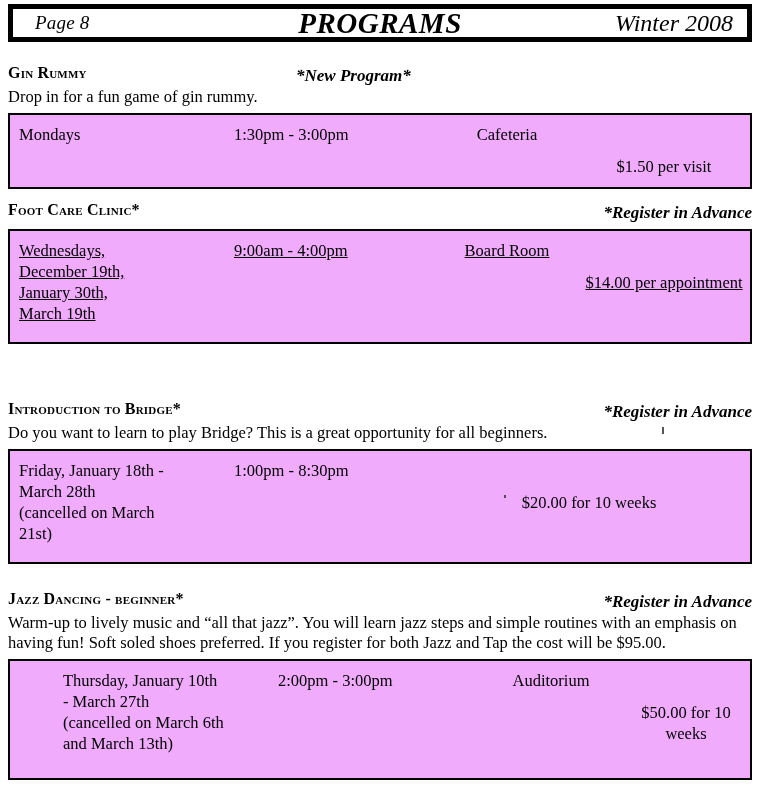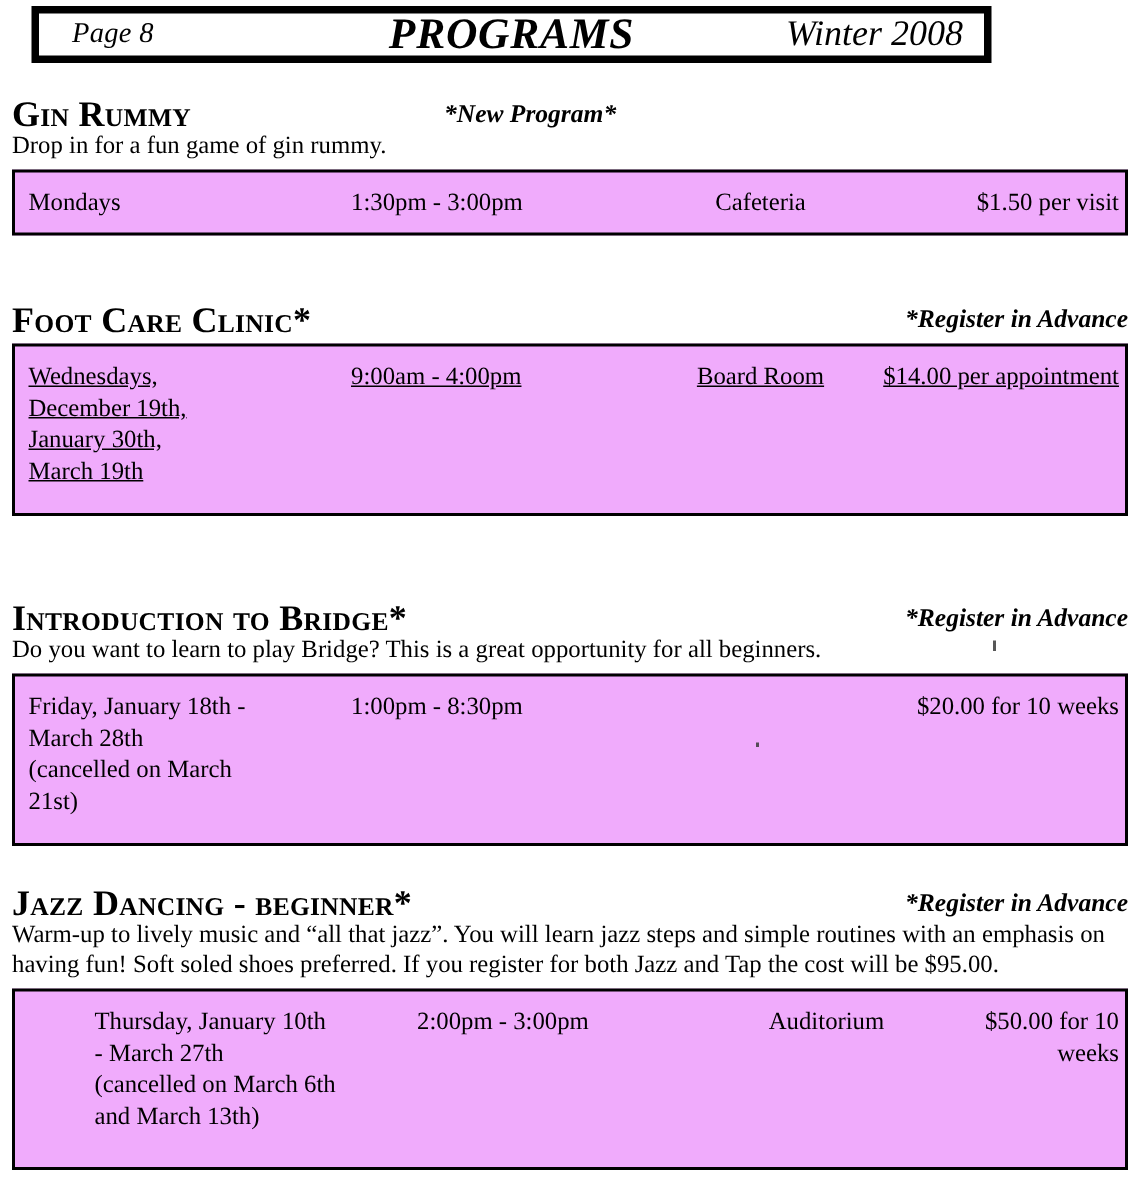--- a/index.html
+++ b/index.html
@@ -14,28 +14,27 @@
     color: #000000;
     overflow: hidden;
     position: relative;
   }
 
   
   .page-header {
     position: absolute;
     left: 8px;
     top: 4px;
-    width: 640px;
+    width: 744px;
     height: 38px;
     border: 5px solid #000000;
     background: #ffffff;
     box-sizing: border-box;
     display: flex;
     align-items: center;
-    margin-left: 13px;
   }
   .page-header .hdr-left {
     position: absolute;
     left: 22px;
     font-style: italic;
     font-size: 19px;
     letter-spacing: 0.2px;
   }
   .page-header .hdr-center {
     width: 100%;
@@ -59,21 +58,21 @@
     width: 744px;
   }
   .sec-head {
     position: relative;
     height: 22px;
     margin-bottom: 1px;
   }
   .sec-title {
     font-variant: small-caps;
     font-weight: bold;
-    font-size: 24px;
+    font-size: 16px;
     letter-spacing: 0.2px;
     display: inline-block;
   }
   .sec-note {
     position: absolute;
     top: 2px;
     font-weight: bold;
     font-style: italic;
     font-size: 17px;
     white-space: nowrap;
@@ -98,21 +97,21 @@
   .sched .row {
     display: flex;
     align-items: flex-start;
     font-size: 16.5px;
     line-height: 21px;
     padding: 9px 0 10px 0;
   }
   .sched .c-when  { width: 216px; padding-left: 9px; box-sizing: border-box; }
   .sched .c-time  { width: 206px; padding-left: 8px; box-sizing: border-box; }
   .sched .c-place { width: 150px; text-align: center; box-sizing: border-box; }
-  .sched .c-cost  { flex: 1; text-align: right; padding-right: 4px; box-sizing: border-box; }
+  .sched .c-cost  { flex: 1; text-align: center; padding-right: 4px; box-sizing: border-box; margin-top: 32px; }
 
   .sched.tall .row { min-height: 92px; }
   .sched.xtall .row { min-height: 98px; padding-left: 44px; }
 
   
   .artifact {
     position: absolute;
     background: #3a3a3a;
     opacity: .85;
   }

